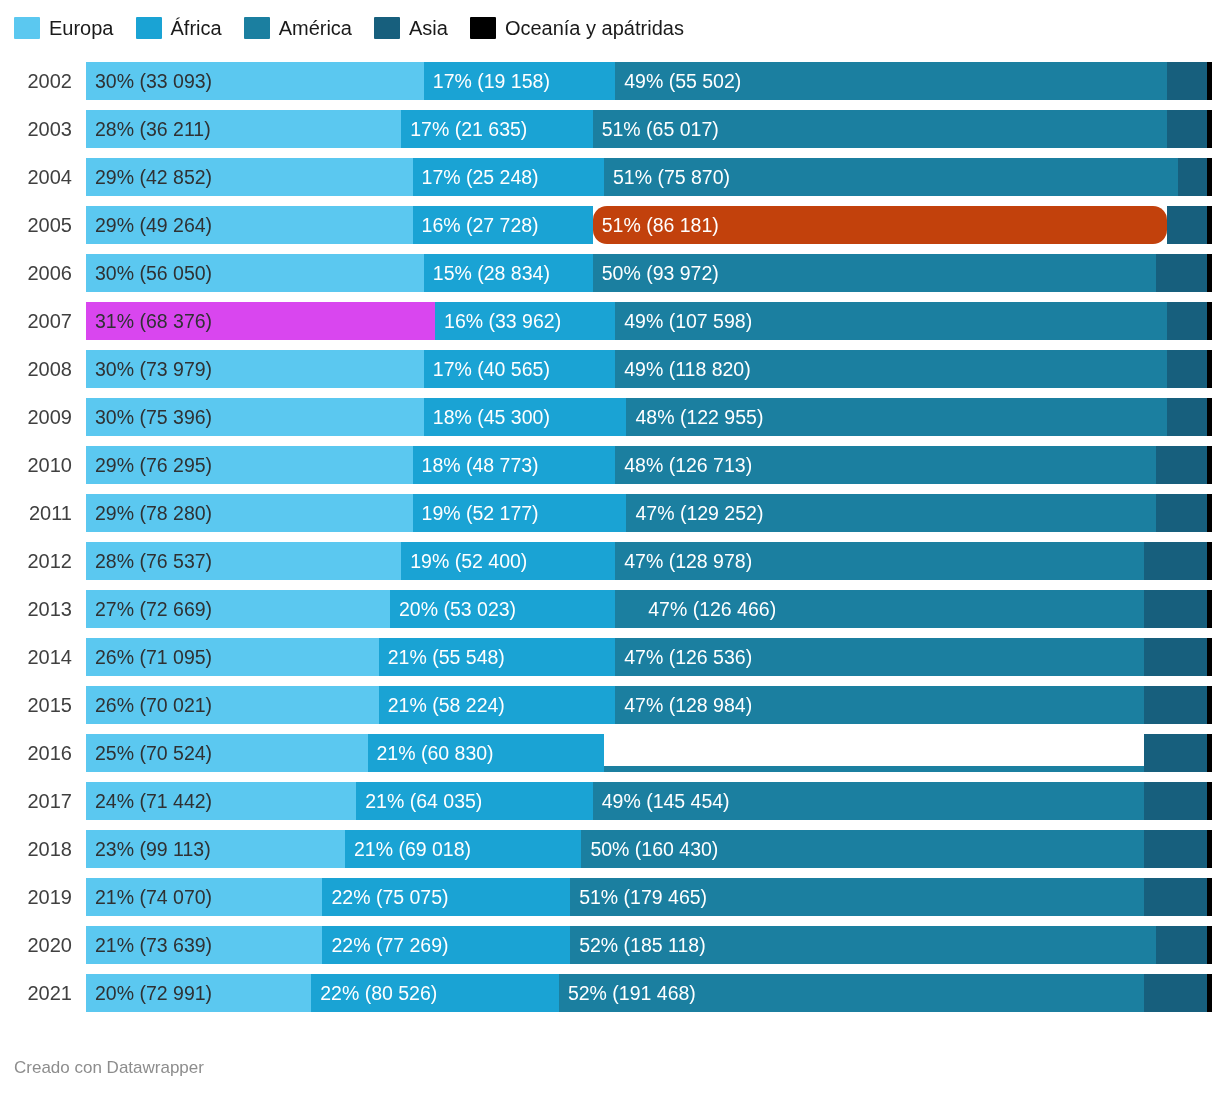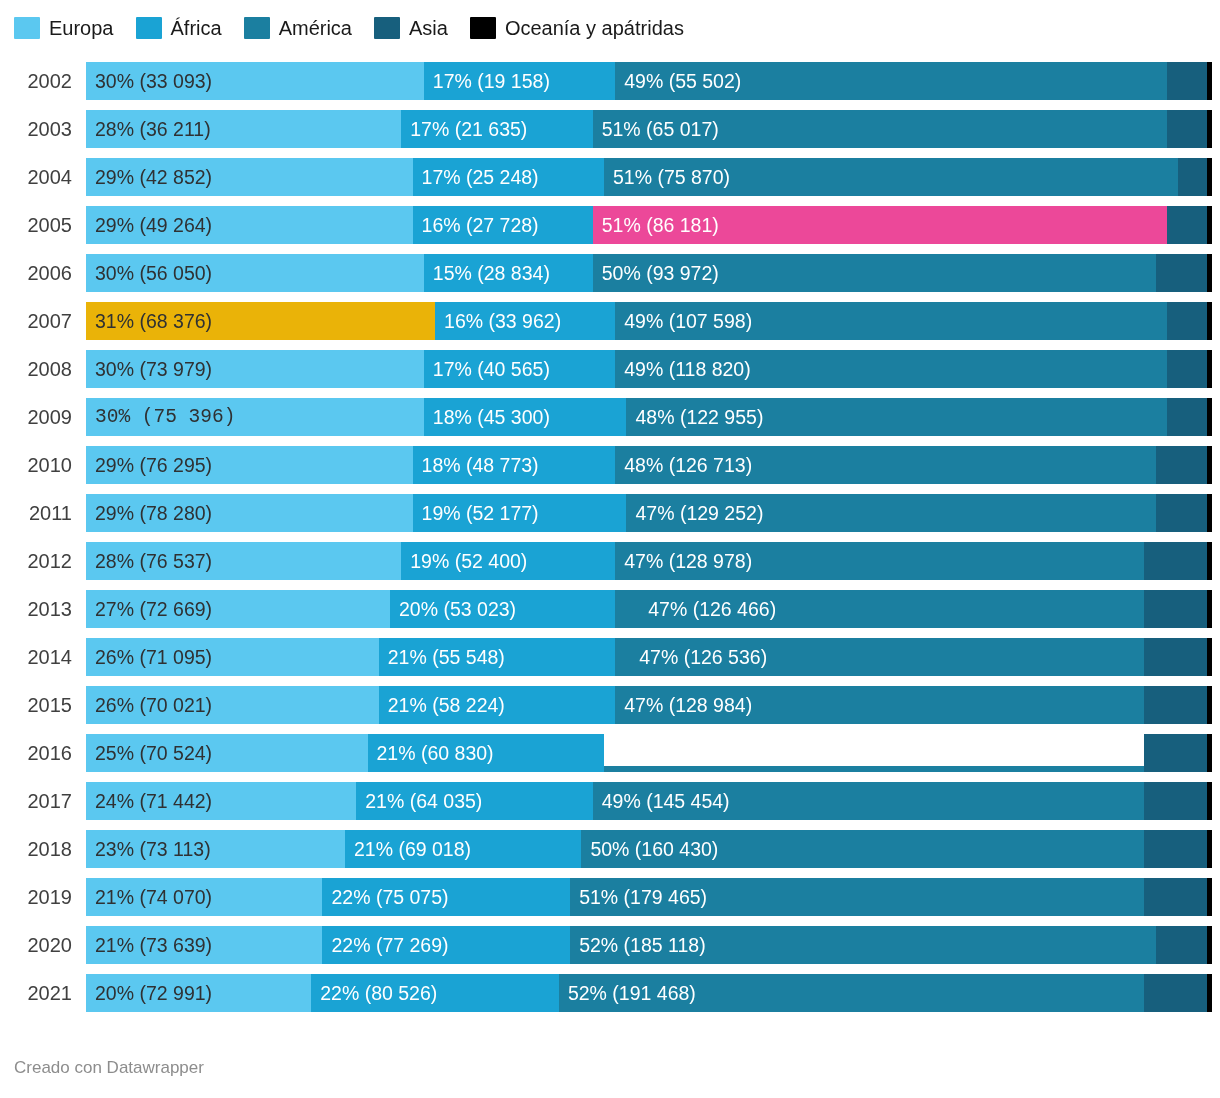--- a/index.html
+++ b/index.html
@@ -137,21 +137,21 @@
       </div>
       <div class="row">
         <div class="row-year">2005</div>
         <div class="bar">
           <div class="seg light" title="Europa" style="background: rgb(91, 200, 240); width: 29%;">
             <span class="seg-label">29% (49 264)</span>
           </div>
           <div class="seg dark" title="África" style="background: rgb(26, 163, 212); width: 16%;">
             <span class="seg-label">16% (27 728)</span>
           </div>
-          <div class="seg dark" title="América" style="background: #ec4899; width: 51%;">
+          <div class="seg dark" title="América" style="background: #c2410c; width: 51%; border-radius: 14px;">
             <span class="seg-label">51% (86 181)</span>
           </div>
           <div class="seg dark" title="Asia" style="background: rgb(23, 95, 125); width: 3.6%;"></div>
           <div class="seg dark" title="Oceanía y apátridas" style="background: rgb(0, 0, 0); width: 0.4%;"></div>
         </div>
       </div>
       <div class="row">
         <div class="row-year">2006</div>
         <div class="bar">
           <div class="seg light" title="Europa" style="background: rgb(91, 200, 240); width: 30%;">
@@ -163,21 +163,21 @@
           <div class="seg dark" title="América" style="background: rgb(27, 127, 160); width: 50%;">
             <span class="seg-label">50% (93 972)</span>
           </div>
           <div class="seg dark" title="Asia" style="background: rgb(23, 95, 125); width: 4.6%;"></div>
           <div class="seg dark" title="Oceanía y apátridas" style="background: rgb(0, 0, 0); width: 0.4%;"></div>
         </div>
       </div>
       <div class="row">
         <div class="row-year">2007</div>
         <div class="bar">
-          <div class="seg light" title="Europa" style="background: #eab308; width: 31%;">
+          <div class="seg light" title="Europa" style="background: #d946ef; width: 31%;">
             <span class="seg-label">31% (68 376)</span>
           </div>
           <div class="seg dark" title="África" style="background: rgb(26, 163, 212); width: 16%;">
             <span class="seg-label">16% (33 962)</span>
           </div>
           <div class="seg dark" title="América" style="background: rgb(27, 127, 160); width: 49%;">
             <span class="seg-label">49% (107 598)</span>
           </div>
           <div class="seg dark" title="Asia" style="background: rgb(23, 95, 125); width: 3.6%;"></div>
           <div class="seg dark" title="Oceanía y apátridas" style="background: rgb(0, 0, 0); width: 0.4%;"></div>
@@ -195,21 +195,21 @@
           <div class="seg dark" title="América" style="background: rgb(27, 127, 160); width: 49%;">
             <span class="seg-label">49% (118 820)</span>
           </div>
           <div class="seg dark" title="Asia" style="background: rgb(23, 95, 125); width: 3.6%;"></div>
           <div class="seg dark" title="Oceanía y apátridas" style="background: rgb(0, 0, 0); width: 0.4%;"></div>
         </div>
       </div>
       <div class="row">
         <div class="row-year">2009</div>
         <div class="bar">
-          <div class="seg light" title="Europa" style="background: rgb(91, 200, 240); width: 30%; font-family: Liberation Mono, monospace;">
+          <div class="seg light" title="Europa" style="background: rgb(91, 200, 240); width: 30%;">
             <span class="seg-label">30% (75 396)</span>
           </div>
           <div class="seg dark" title="África" style="background: rgb(26, 163, 212); width: 18%;">
             <span class="seg-label">18% (45 300)</span>
           </div>
           <div class="seg dark" title="América" style="background: rgb(27, 127, 160); width: 48%;">
             <span class="seg-label">48% (122 955)</span>
           </div>
           <div class="seg dark" title="Asia" style="background: rgb(23, 95, 125); width: 3.6%;"></div>
           <div class="seg dark" title="Oceanía y apátridas" style="background: rgb(0, 0, 0); width: 0.4%;"></div>
@@ -281,21 +281,21 @@
       </div>
       <div class="row">
         <div class="row-year">2014</div>
         <div class="bar">
           <div class="seg light" title="Europa" style="background: rgb(91, 200, 240); width: 26%; align-items: center;">
             <span class="seg-label">26% (71 095)</span>
           </div>
           <div class="seg dark" title="África" style="background: rgb(26, 163, 212); width: 21%;">
             <span class="seg-label">21% (55 548)</span>
           </div>
-          <div class="seg dark" title="América" style="background: rgb(27, 127, 160); width: 47%; padding-left: 15px;">
+          <div class="seg dark" title="América" style="background: rgb(27, 127, 160); width: 47%;">
             <span class="seg-label">47% (126 536)</span>
           </div>
           <div class="seg dark" title="Asia" style="background: rgb(23, 95, 125); width: 5.6%;"></div>
           <div class="seg dark" title="Oceanía y apátridas" style="background: rgb(0, 0, 0); width: 0.4%;"></div>
         </div>
       </div>
       <div class="row">
         <div class="row-year">2015</div>
         <div class="bar">
           <div class="seg light" title="Europa" style="background: rgb(91, 200, 240); width: 26%;">
@@ -340,21 +340,21 @@
             <span class="seg-label">49% (145 454)</span>
           </div>
           <div class="seg dark" title="Asia" style="background: rgb(23, 95, 125); width: 5.6%;"></div>
           <div class="seg dark" title="Oceanía y apátridas" style="background: rgb(0, 0, 0); width: 0.4%;"></div>
         </div>
       </div>
       <div class="row">
         <div class="row-year">2018</div>
         <div class="bar">
           <div class="seg light" title="Europa" style="background: rgb(91, 200, 240); width: 23%;">
-            <span class="seg-label">23% (73 113)</span>
+            <span class="seg-label">23% (99 113)</span>
           </div>
           <div class="seg dark" title="África" style="background: rgb(26, 163, 212); width: 21%;">
             <span class="seg-label">21% (69 018)</span>
           </div>
           <div class="seg dark" title="América" style="background: rgb(27, 127, 160); width: 50%;">
             <span class="seg-label">50% (160 430)</span>
           </div>
           <div class="seg dark" title="Asia" style="background: rgb(23, 95, 125); width: 5.6%;"></div>
           <div class="seg dark" title="Oceanía y apátridas" style="background: rgb(0, 0, 0); width: 0.4%;"></div>
         </div>

